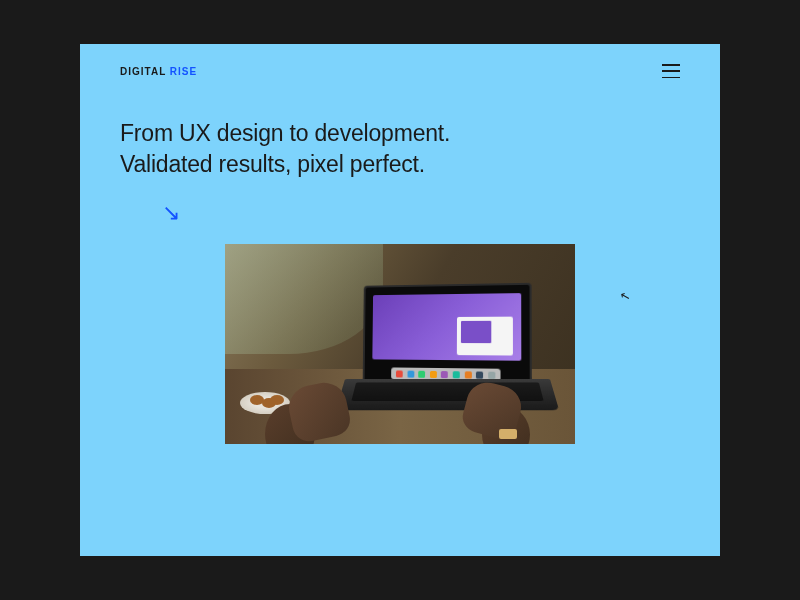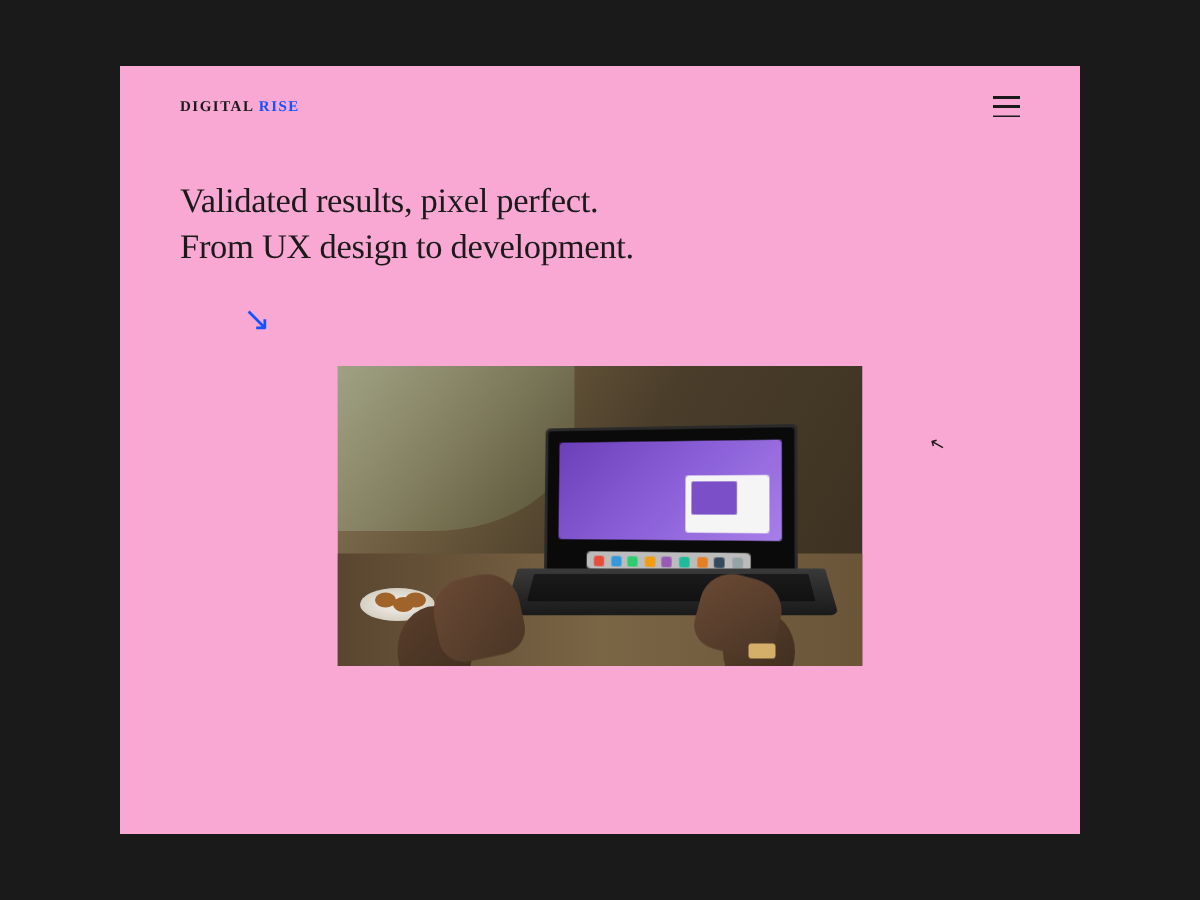--- a/index.html
+++ b/index.html
@@ -11,26 +11,25 @@
       background: #1a1a1a;
       width: 800px;
       height: 600px;
       display: flex;
       align-items: center;
       justify-content: center;
       font-family: -apple-system, BlinkMacSystemFont, "Segoe UI", Helvetica, Arial, sans-serif;
       overflow: hidden;
     }
     .page-frame {
-      background: #f9a8d4;
+      background: #7dd3fc;
       width: 640px;
       height: 512px;
       position: relative;
       overflow: hidden;
-      font-family: Liberation Serif, serif;
     }
     .header {
       display: flex;
       justify-content: space-between;
       align-items: center;
       padding: 20px 40px 0 40px;
     }
     .logo {
       font-size: 10px;
       font-weight: 600;
@@ -268,22 +267,22 @@
       <span class="logo-accent">RISE</span>
     </div>
     <div class="menu-icon">
       <span></span>
         <span></span>
         <span></span>
     </div>
   </div>
 
   <div class="hero-text">
+    <div>From UX design to development.</div>
     <div>Validated results, pixel perfect.</div>
-    <div>From UX design to development.</div>
   </div>
 
   <div class="arrow-icon">↘</div>
 
   <div class="hero-image">
     <div class="laptop-scene">
       <div class="reflection"></div>
       <div class="desk"></div>
       <div class="plate">
         <div class="cookie cookie1"></div>

